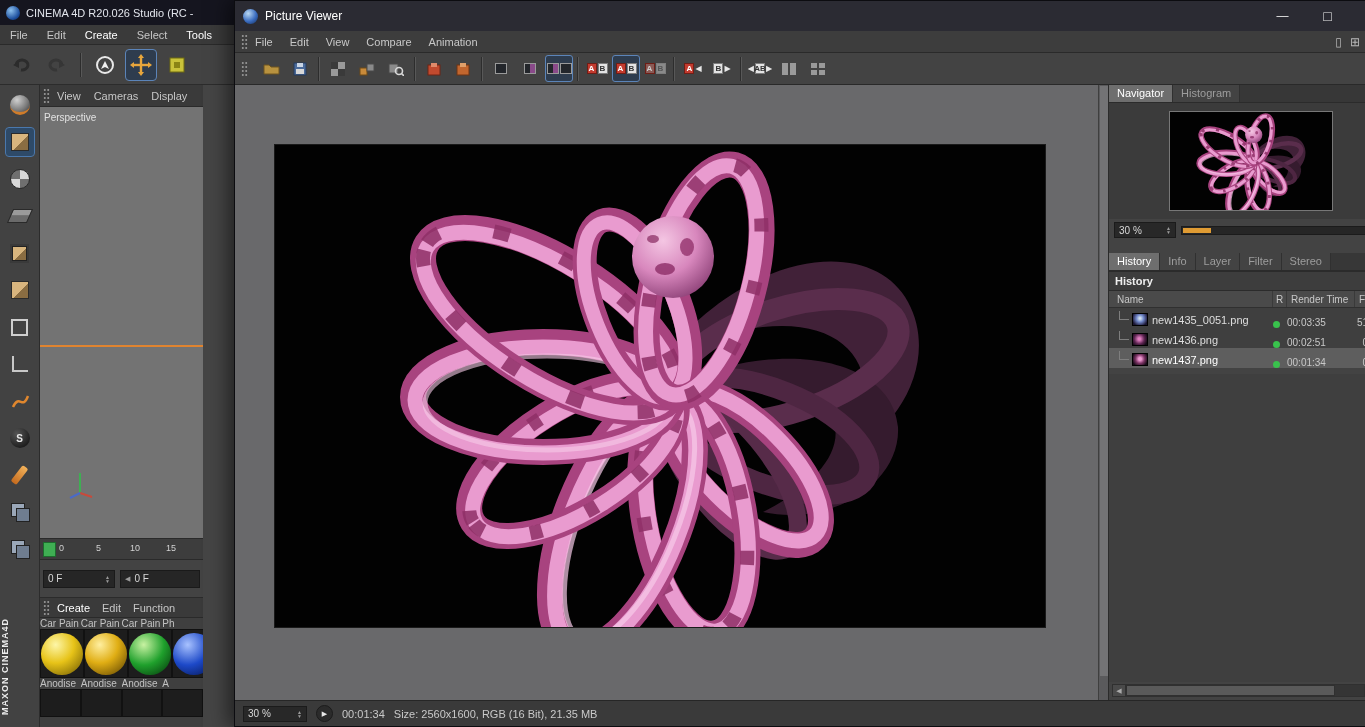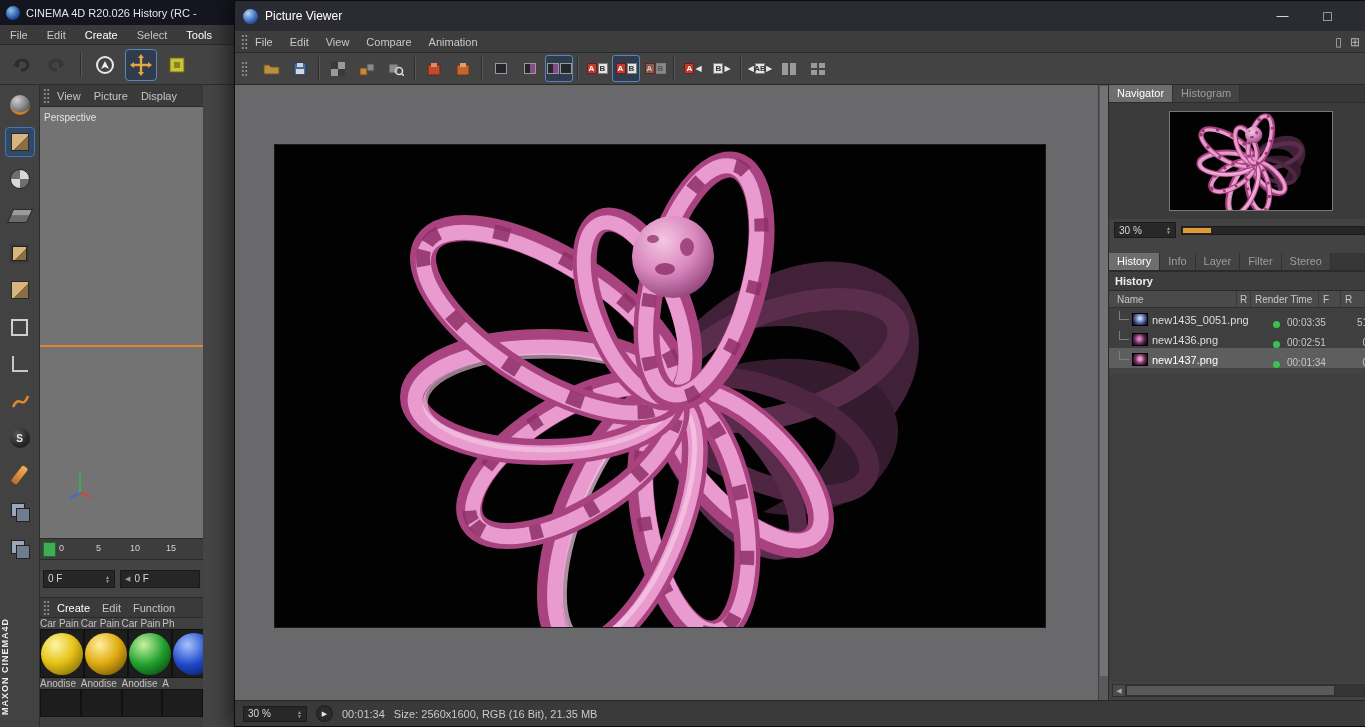--- a/index.html
+++ b/index.html
@@ -130,21 +130,21 @@
   .zoom-field .arrows { margin-left:auto; display:flex; flex-direction:column; font-size:5px; line-height:4px; color:#9a9a9a; }
   .zoom-slider { flex:1; height:9px; background:#262626; border:1px solid #1b1b1b; position:relative; }
   .zoom-fill { position:absolute; left:1px; top:1px; bottom:1px; width:28px; background:#df9b33; }
   .pop-btn { width:15px; height:15px; border-radius:50%; background:#2e2e2e; color:#d8d8d8; font-size:8px;
     display:flex; align-items:center; justify-content:center; border:1px solid #1d1d1d; }
   .panel-gap { height:12px; background:#434343; }
   .hist-header { height:20px; background:#3d3d3d; border-top:1px solid #2b2b2b; border-bottom:1px solid #2b2b2b;
     display:flex; align-items:center; padding-left:6px; color:#efefef; font-size:11px; font-weight:bold; }
   .tbl-header { height:17px; display:flex; background:#4a4a4a; border-bottom:1px solid #303030; color:#c8c8c8; font-size:10px; }
   .tbl-header > div { display:flex; align-items:center; padding-left:4px; border-right:1px solid #3a3a3a; overflow:hidden; }
-  .col-name { width:128px; padding-left:8px !important; }
+  .col-name { width:164px; padding-left:8px !important; }
   .col-r { width:14px; justify-content:center; padding-left:0 !important; }
   .col-time { width:68px; }
   .col-f { width:22px; }
   .col-r2 { width:11px; border-right:none !important; }
   .tbl-row { height:20px; display:flex; align-items:flex-end; font-size:11px; color:#dedede; background:#3f3f3f; }
   .tbl-row.selected { background:#5e5e5e; color:#fff; }
   .cell { overflow:hidden; white-space:nowrap; }
   .c-name { width:160px; display:flex; align-items:center; }
   .c-r { width:14px; display:flex; justify-content:center; }
   .c-time { width:68px; font-size:10px; color:#c8c8c8; padding-left:4px; }
@@ -242,21 +242,21 @@
       </g>
     </g>
   </defs>
 </svg>
 
 <div class="screen">
 
   <div class="c4d">
     <div class="c4d-titlebar">
       <div class="c4d-logo"></div>
-      <span>CINEMA 4D R20.026 History (RC -</span>
+      <span>CINEMA 4D R20.026 Studio (RC -</span>
     </div>
     <div class="c4d-menubar">
       <span>File</span>
       <span>Edit</span>
       <span class="hl">Create</span>
       <span>Select</span>
       <span class="hl">Tools</span>
     </div>
     <div class="c4d-toolbar">
       <div class="tbtn">
@@ -340,21 +340,21 @@
           <div class="ico-layers"></div>
         </div>
       <div class="pic">
           <div class="ico-layers"></div>
         </div>
     </div>
 
     <div class="vp-menubar">
       <div class="grip"></div>
       <span>View</span>
-      <span>Picture</span>
+      <span>Cameras</span>
       <span>Display</span>
     </div>
     <div class="viewport">
       <span class="persp">Perspective</span>
       <div class="vp-line"></div>
       <div class="gizmo">
         <svg width="34" height="34">
           <line x1="16" y1="26" x2="16" y2="6" stroke="#3fae53" stroke-width="2"></line>
           <line x1="16" y1="26" x2="28" y2="30" stroke="#c84a3a" stroke-width="2"></line>
           <line x1="16" y1="26" x2="6" y2="31" stroke="#4a6ac8" stroke-width="2"></line>

